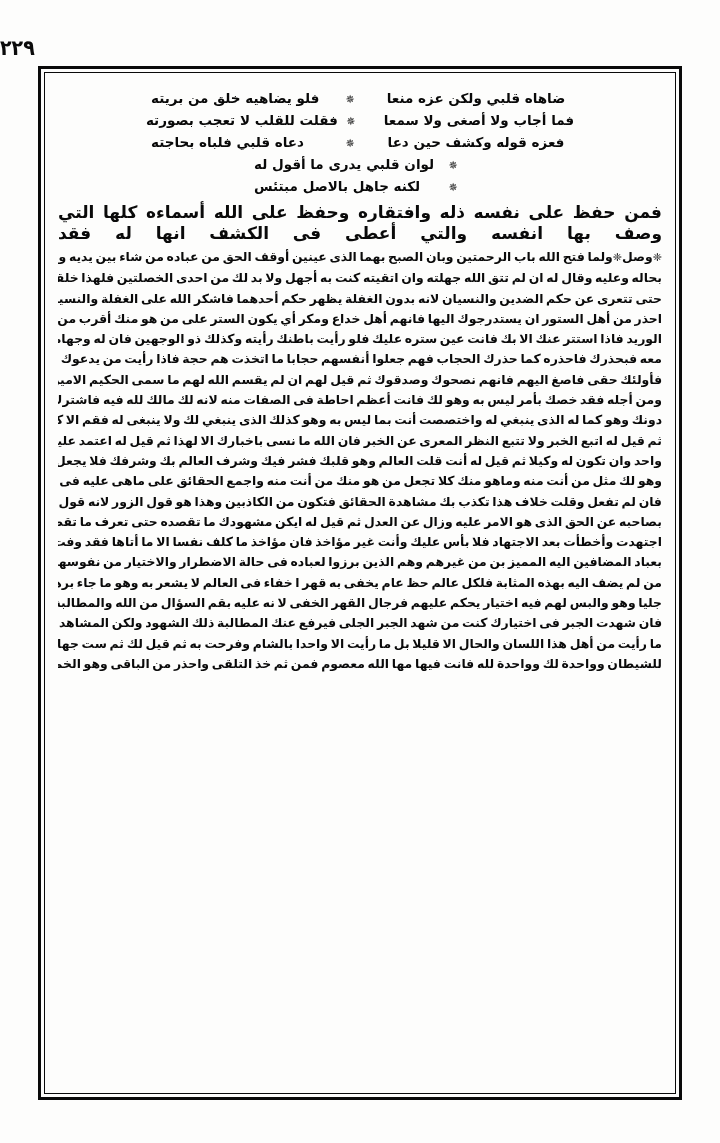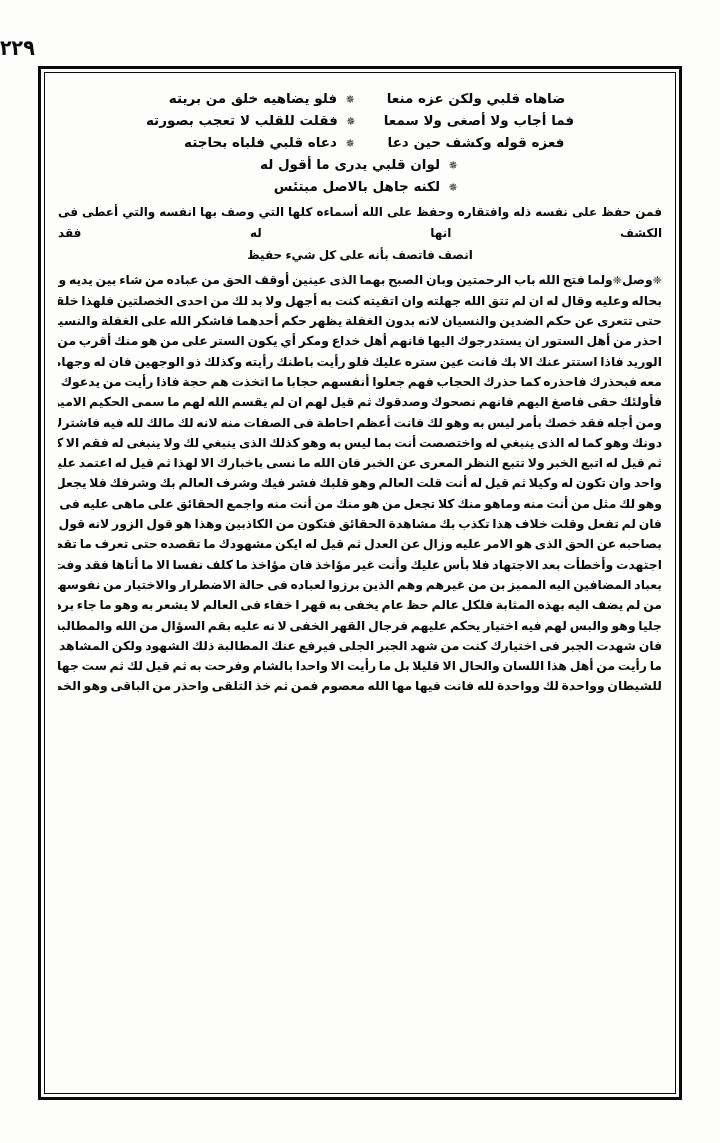--- a/index.html
+++ b/index.html
@@ -84,34 +84,34 @@
     color: #090909;
     font-weight: bold;
     white-space: nowrap;
   }
   .hemistich {
     flex: 0 0 auto;
     min-width: 186px;
     text-align: center;
     letter-spacing: -0.2px;
   }
-  .hemistich.right { text-align: right; }
+  .hemistich.right { text-align: left; }
   .hemistich.left  { text-align: center; margin-left: 20px; }
   .verse-sep {
     flex: 0 0 auto;
     width: 26px;
     text-align: center;
     font-size: 11px;
     color: #090909;
   }
 
   
   .para {
     font-family: "DejaVu Sans", sans-serif;
-    font-size: 12px;
+    font-size: 17px;
     line-height: 20.5px;
     color: #0a0a0a;
     font-weight: bold;
     text-align: justify;
     text-align-last: justify;
     letter-spacing: -0.45px;
     word-spacing: -1px;
     margin: 2px 0;
   }
   .para.tail {
@@ -184,21 +184,20 @@
 
       <div class="verse">
         <span class="verse-sep">✵</span>
         <span class="hemistich right">لكنه جاهل بالاصل مبتئس</span>
       </div>
 
     </div>
 
     <div>
       <div class="para">فمن حفظ على نفسه ذله وافتقاره وحفظ على الله أسماءه كلها التي وصف بها انفسه والتي أعطى فى الكشف انها له فقد</div>
-      <div class="para tail">انصف فاتصف بأنه على كل شيء حفيظ</div>
     </div>
 
     <div class="body-block">
 
       <div class="body-line"><span class="marker">❈</span><span>وصل</span><span class="marker">❈</span><span>ولما فتح الله باب الرحمتين وبان الصبح بهما الذى عينين أوقف الحق من عباده من شاء بين يديه وخاطبه مخبرا</span></div>
 
       <div class="body-line">بحاله وعليه وقال له ان لم تتق الله جهلته وان اتقيته كنت به أجهل ولا بد لك من احدى الخصلتين فلهذا خلقت لك الغفلة</div>
       <div class="body-line">حتى تتعرى عن حكم الضدين والنسيان لانه بدون الغفلة يظهر حكم أحدهما فاشكر الله على الغفلة والنسيان ثم قيل له</div>
       <div class="body-line">احذر من أهل الستور ان يستدرجوك اليها فانهم أهل خداع ومكر أي يكون الستر على من هو منك أقرب من حبل</div>
       <div class="body-line">الوريد فاذا استتر عنك الا بك فانت عين ستره عليك فلو رأيت باطنك رأيته وكذلك ذو الوجهين فان له وجهامعك ووجها</div>

